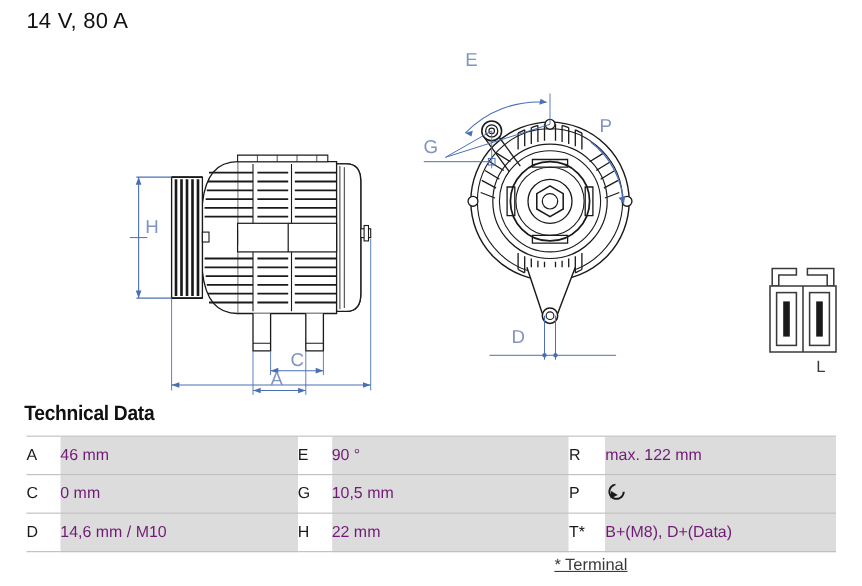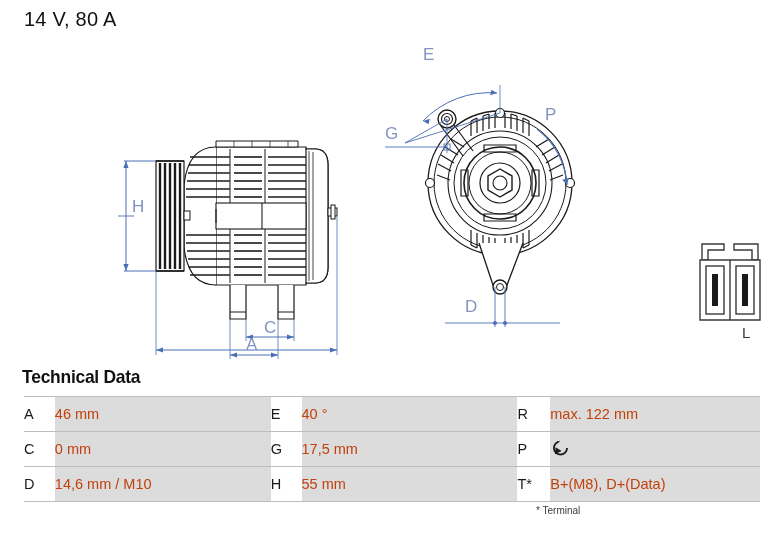--- a/index.html
+++ b/index.html
@@ -84,41 +84,42 @@
   td.k {
     background: #ffffff;
     width: 30px;
     text-align: left;
     padding-left: 2px;
     color: #1a1a1a;
   }
   td.v {
     background: #dcdcdc;
     padding-left: 10px;
-    color: #c2410c;
+    color: #701a75;
   }
   .col-a { width: 30px; }
   .col-av { width: 210px; }
   .col-b { width: 30px; }
   .col-bv { width: 210px; }
   .col-c { width: 32px; }
   .col-cv { width: 204px; }
 
   
   .rot-icon { display: inline-block; vertical-align: middle; }
 
   #tech-footnote {
     margin: 0;
     padding: 5px 0 0 0;
-    font-size: 10px;
+    font-size: 15px;
     color: #3a3a3a;
     position: absolute;
-    left: 536px;
+    left: 504px;
     top: 140px;
     white-space: nowrap;
+    text-decoration: underline;
   }
 
   
   .dim-label {
     font-family: "Liberation Sans", sans-serif;
     font-size: 17px;
     fill: #8193c0;
   }
   .plug-label {
     font-family: "Liberation Sans", sans-serif;
@@ -391,45 +392,45 @@
         <col class="col-b">
           <col class="col-bv">
         <col class="col-c">
           <col class="col-cv">
       </colgroup>
       <tbody>
         <tr>
           <td class="k">A</td>
           <td class="v">46 mm</td>
           <td class="k">E</td>
-          <td class="v">40 °</td>
+          <td class="v">90 °</td>
           <td class="k">R</td>
           <td class="v">max. 122 mm</td>
         </tr>
         <tr>
           <td class="k">C</td>
           <td class="v">0 mm</td>
           <td class="k">G</td>
-          <td class="v">17,5 mm</td>
+          <td class="v">10,5 mm</td>
           <td class="k">P</td>
           <td class="v">
             <span class="rot-icon">
               <svg width="22" height="22" viewBox="0 0 22 22">
                 <path d="M17 11 A 6.5 6.5 0 1 1 8.2 4.9" fill="none" stroke="#1a1a1a" stroke-width="1.8" stroke-dasharray="1 0"></path>
                 <path d="M8.2 4.9 A 6.5 6.5 0 0 1 11 4.3" fill="none" stroke="#1a1a1a" stroke-width="1.3" stroke-dasharray="1.4 1.6"></path>
                 <path d="M5.0 17.2 L5.6 10.3 L11.6 13.9 Z" fill="#1a1a1a" stroke="none"></path>
               </svg>
             </span>
           </td>
         </tr>
         <tr>
           <td class="k">D</td>
           <td class="v">14,6 mm / M10</td>
           <td class="k">H</td>
-          <td class="v">55 mm</td>
+          <td class="v">22 mm</td>
           <td class="k">T*</td>
           <td class="v">B+(M8), D+(Data)</td>
         </tr>
       </tbody>
     </table>
 
     <div id="tech-footnote">* Terminal</div>
   </div>
 
 </div>

